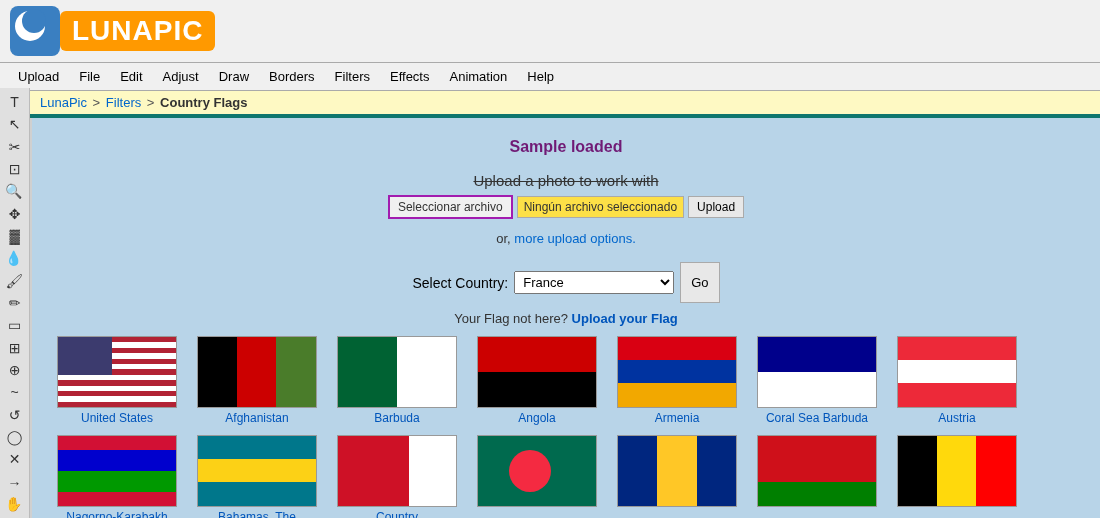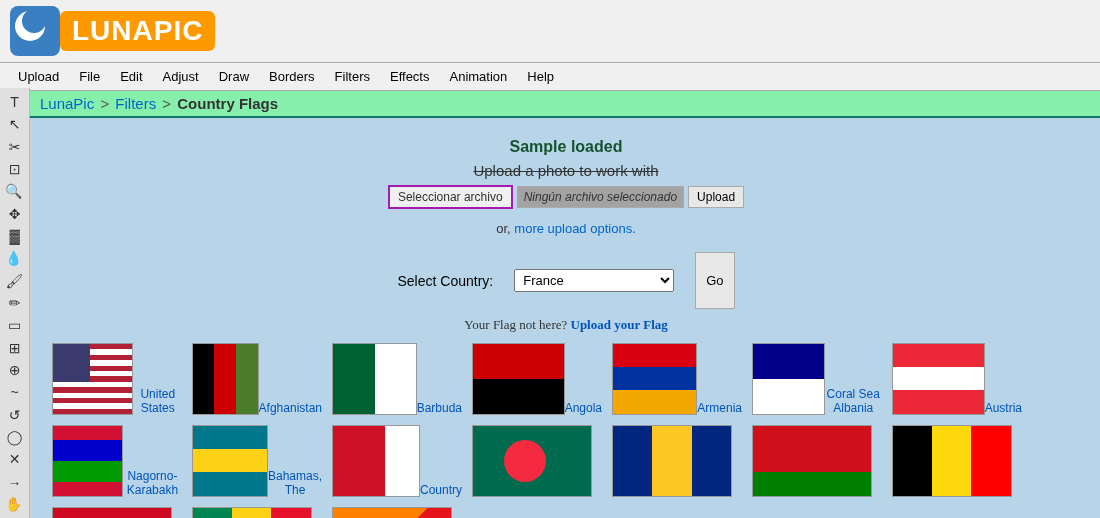--- a/index.html
+++ b/index.html
@@ -64,24 +64,24 @@
     }
     .menu-item {
       padding: 4px 10px;
       cursor: pointer;
       font-size: 13px;
       color: #000;
     }
 
     
     #breadcrumb {
-      background: #86efac;
+      background: #fef9c3;
       padding: 4px 10px 4px 40px;
-      font-size: 15px;
-      border-bottom: 2px solid #0f766e;
+      font-size: 13px;
+      border-bottom: 4px solid #0f766e;
     }
     #breadcrumb a { color: #0066cc; text-decoration: none; }
     .breadcrumb-separator { color: #555; margin: 0 2px; }
     .breadcrumb-current { font-weight: bold; color: #333; }
 
     
     #left-toolbar {
       position: fixed;
       left: 0;
       top: 88px;
@@ -113,29 +113,29 @@
     }
 
     
     #upload-section {
       text-align: center;
       padding: 10px 0 8px;
     }
     .sample-loaded-text {
       font-size: 16px;
       font-weight: bold;
-      color: #14532d;
+      color: #701a75;
       display: block;
     }
     .upload-prompt-text {
       font-size: 15px;
       color: #333;
       text-decoration: line-through;
       display: block;
-      margin-top: 6px;
+      margin-top: 16px;
     }
 
     .file-upload-row {
       display: flex;
       align-items: center;
       justify-content: center;
       gap: 4px;
       margin: 6px 0;
     }
     .file-input-label {
@@ -143,82 +143,80 @@
       border: 2px solid #a21caf;
       padding: 3px 8px;
       font-size: 12px;
       cursor: pointer;
       color: #333;
     }
     .file-no-file {
       font-size: 12px;
       color: #333;
       padding: 3px 6px;
-      background: #a3a3a3;
+      background: #fde047;
       border: 1px solid #aaa;
-      font-style: italic;
     }
     .upload-btn {
       background: #e8e8e8;
       border: 1px solid #aaa;
       padding: 3px 8px;
       font-size: 12px;
       cursor: pointer;
     }
     .more-options {
       font-size: 13px;
       color: #333;
       margin-top: 12px;
     }
     .more-options a { color: #0066cc; text-decoration: none; }
 
     
     .select-country-row {
       display: flex;
       align-items: center;
       justify-content: center;
-      gap: 21px;
+      gap: 6px;
       margin: 8px 0;
       font-size: 14px;
     }
     .select-country-row select {
       padding: 2px 4px;
       font-size: 13px;
       width: 160px;
     }
     .go-btn {
       background: #e8e8e8;
       border: 1px solid #aaa;
-      padding: 20px 10px;
+      padding: 12px 10px;
       font-size: 13px;
       cursor: pointer;
     }
 
     
     .flag-missing-row {
       text-align: center;
       font-size: 13px;
       margin-bottom: 10px;
       color: #333;
-      font-family: Liberation Serif, serif;
     }
     .flag-missing-row a { color: #0055bb; font-weight: bold; text-decoration: none; }
 
     
     #flags-grid {
       display: flex;
       flex-wrap: wrap;
       gap: 10px;
       justify-content: flex-start;
       padding: 0 10px;
     }
     .flag-item {
       display: flex;
-      flex-direction: row;
-      align-items: flex-end;
+      flex-direction: column;
+      align-items: center;
       width: 130px;
       cursor: pointer;
     }
     .flag-img {
       width: 120px;
       height: 72px;
       border: 1px solid #999;
       display: flex;
       align-items: center;
       justify-content: center;
@@ -404,21 +402,21 @@
       <div class="flag-item">
         <div class="flag-img">
           <div class="flag-am" style="width: 100%; height: 100%;"></div>
         </div>
         <div class="flag-label">Armenia</div>
       </div>
       <div class="flag-item">
         <div class="flag-img">
           <div class="flag-coral" style="width: 100%; height: 100%;"></div>
         </div>
-        <div class="flag-label">Coral Sea Albania</div>
+        <div class="flag-label">Coral Sea Barbuda</div>
       </div>
       <div class="flag-item">
         <div class="flag-img">
           <div class="flag-at" style="width: 100%; height: 100%;"></div>
         </div>
         <div class="flag-label">Austria</div>
       </div>
       <div class="flag-item">
         <div class="flag-img">
           <div class="flag-nk" style="width: 100%; height: 100%;"></div>

